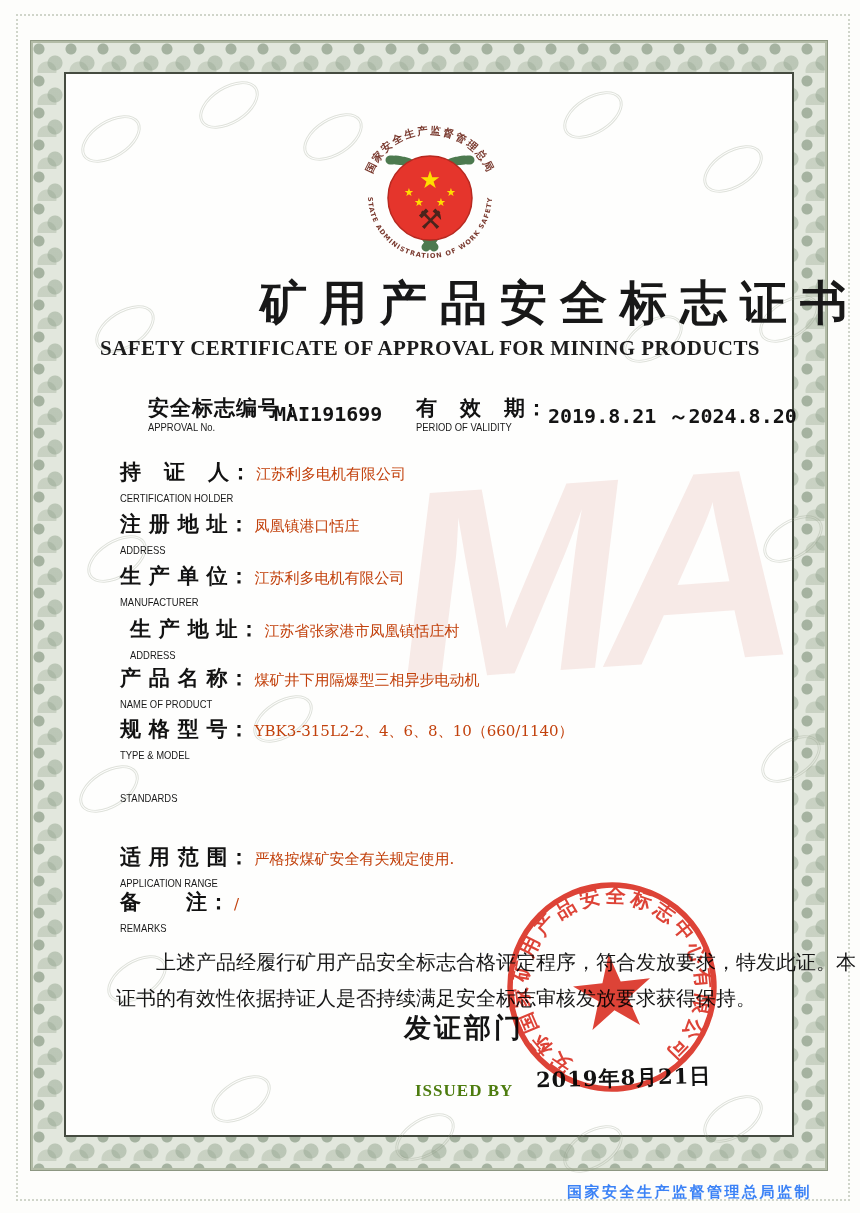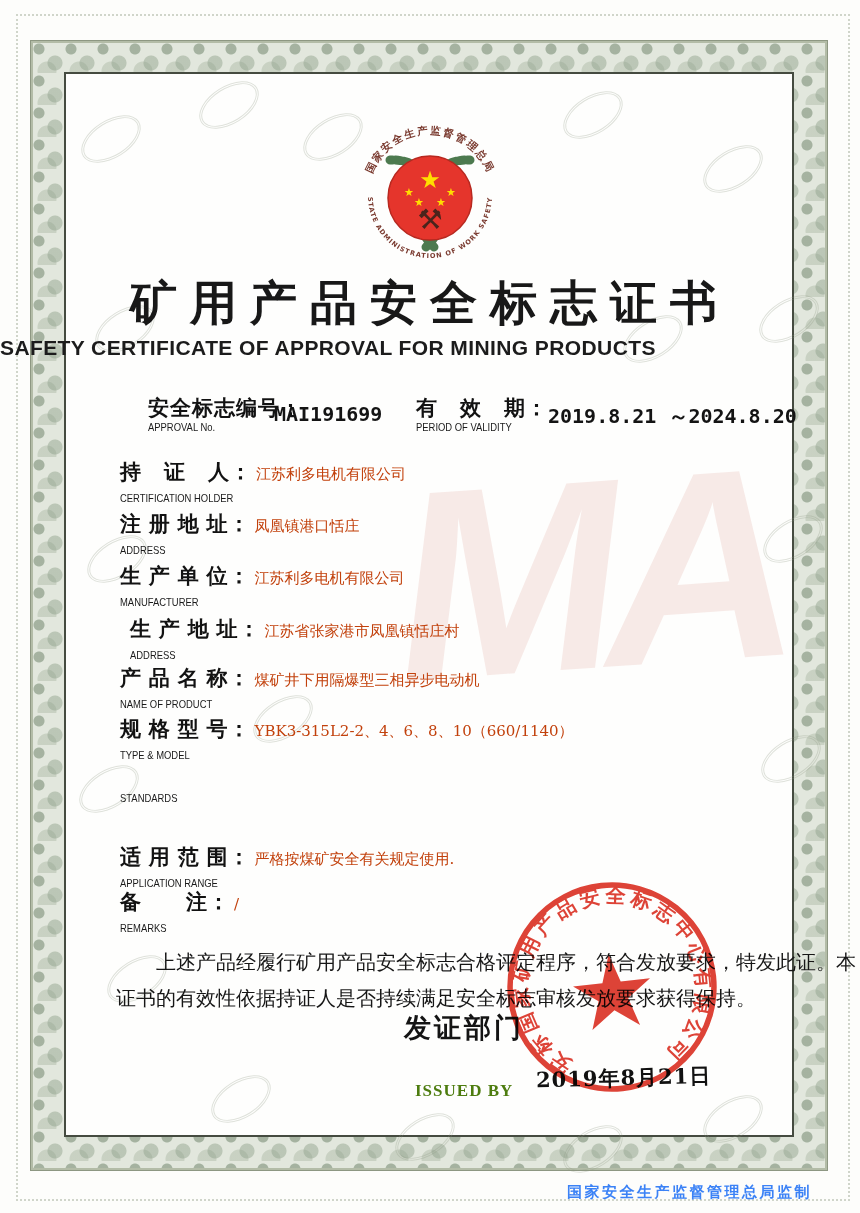--- a/index.html
+++ b/index.html
@@ -52,29 +52,29 @@
     transform:rotate(-4deg);
     pointer-events:none;
   }
   .content { position:absolute; inset:0; z-index:4; }
 
   
   .emblem { position:absolute; left:350px; top:116px; width:160px; height:150px; }
 
   .title {
     position:absolute; left:0; top:272px; width:100%;
-    text-align:center;
+    text-align:right;
     font-family:Liberation Mono, monospace;
     font-weight:700; font-size:47px; letter-spacing:13px;
     color:#181818; white-space:nowrap;
   }
   .subtitle {
     position:absolute; left:0; top:336px; width:100%;
-    text-align:left;
-    font-family:Liberation Sans, sans-serif;
+    text-align:center;
+    font-family:Liberation Serif, serif;
     font-weight:700; font-size:21px; letter-spacing:.4px;
     color:#1c1c1c;
   }
 
   .lbl-zh {
     font-family:"Liberation Sans", sans-serif;
     font-weight:700; font-size:21px; color:#121212; letter-spacing:1px;
     white-space:nowrap;
   }
   .lbl-en {

